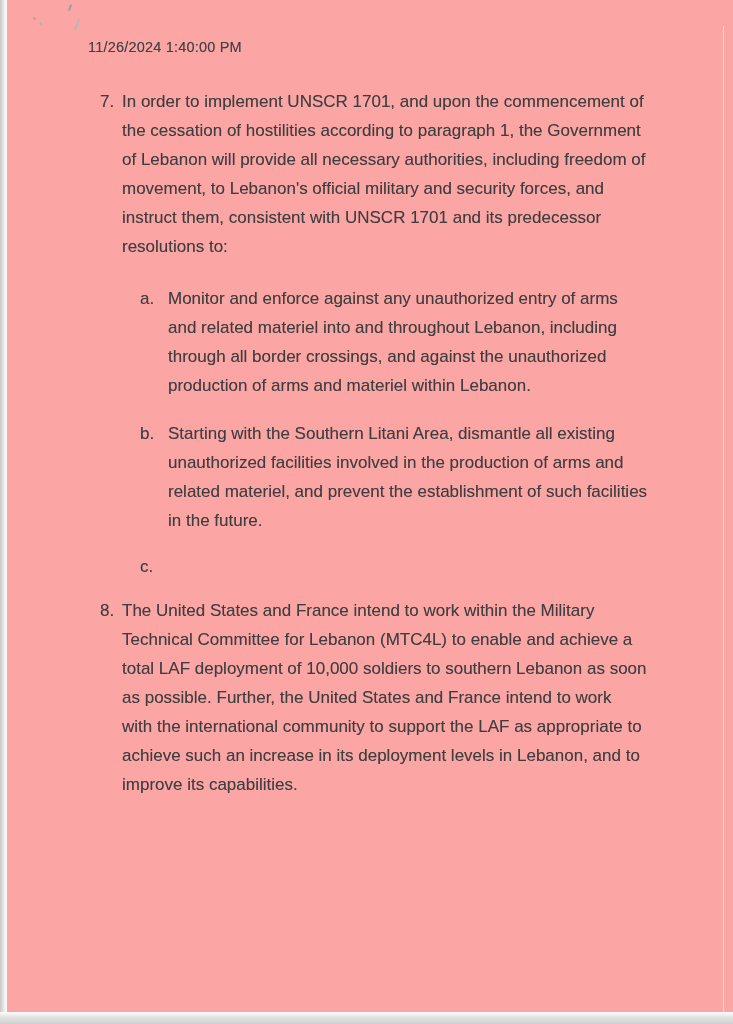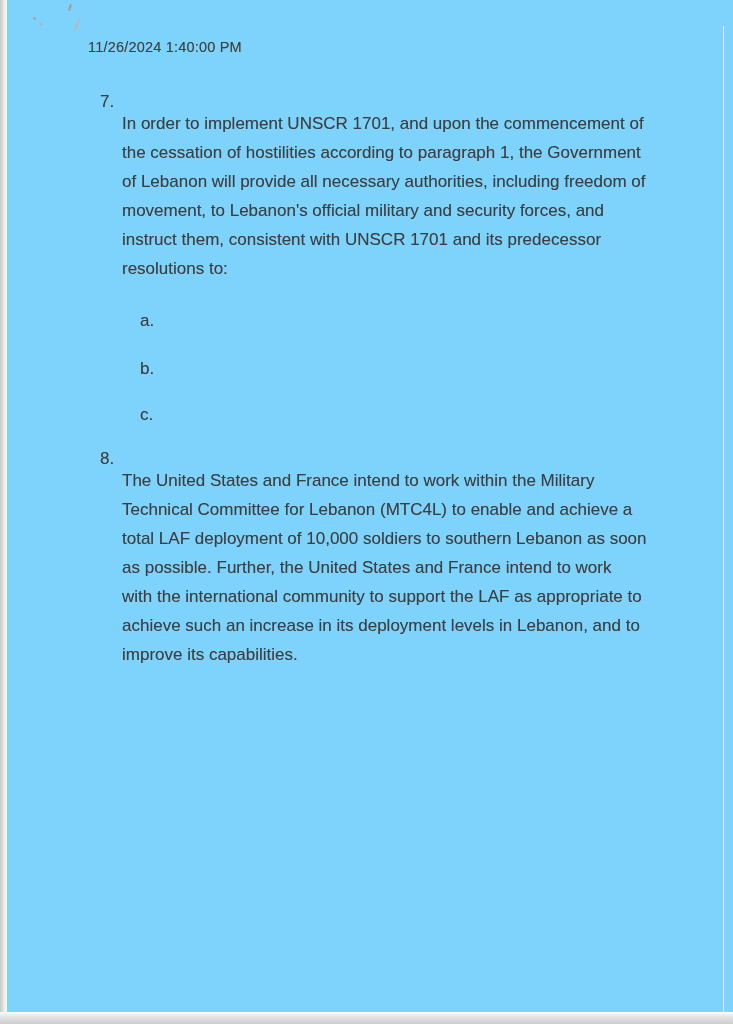--- a/index.html
+++ b/index.html
@@ -11,21 +11,21 @@
     height: 1024px;
     position: relative;
     overflow: hidden;
     background: #fefefe;
     font-family: "Liberation Sans", sans-serif;
     color: #3e3e3e;
   }
   .scan-page {
     position: absolute;
     inset: 0;
-    background: #7dd3fc;
+    background: #fca5a5;
   }
   
   .edge-left {
     position: absolute;
     left: 0; top: 0; bottom: 0;
     width: 7px;
     background: linear-gradient(90deg, #c7c7c7 0%, #e9e9e9 55%, #fdfdfd 100%);
   }
   .edge-bottom {
     position: absolute;
@@ -72,21 +72,20 @@
     padding-left: 100px;
     padding-right: 58px;
   }
   .para .num {
     flex: none;
     width: 22px;
   }
   .para .ptext {
     flex: 1;
     white-space: pre-line;
-    margin-top: 22px;
   }
   .para.sub { padding-left: 140px; }
   .para.sub .num { width: 28px; }
 
   .mb23 { margin-bottom: 23px; }
   .mb19 { margin-bottom: 19px; }
   .mb17 { margin-bottom: 17px; }
   .mb15 { margin-bottom: 15px; }
 </style>
 </head>
@@ -112,24 +111,32 @@
       <div class="ptext">In order to implement UNSCR 1701, and upon the commencement of
 the cessation of hostilities according to paragraph 1, the Government
 of Lebanon will provide all necessary authorities, including freedom of
 movement, to Lebanon's official military and security forces, and
 instruct them, consistent with UNSCR 1701 and its predecessor
 resolutions to:</div>
     </div>
 
     <div class="para sub mb19">
       <span class="num">a.</span>
+      <div class="ptext">Monitor and enforce against any unauthorized entry of arms
+and related materiel into and throughout Lebanon, including
+through all border crossings, and against the unauthorized
+production of arms and materiel within Lebanon.</div>
     </div>
 
     <div class="para sub mb17">
       <span class="num">b.</span>
+      <div class="ptext">Starting with the Southern Litani Area, dismantle all existing
+unauthorized facilities involved in the production of arms and
+related materiel, and prevent the establishment of such facilities
+in the future.</div>
     </div>
 
     <div class="para sub mb15">
       <span class="num">c.</span>
     </div>
 
     <div class="para">
       <span class="num">8.</span>
       <div class="ptext">The United States and France intend to work within the Military
 Technical Committee for Lebanon (MTC4L) to enable and achieve a

